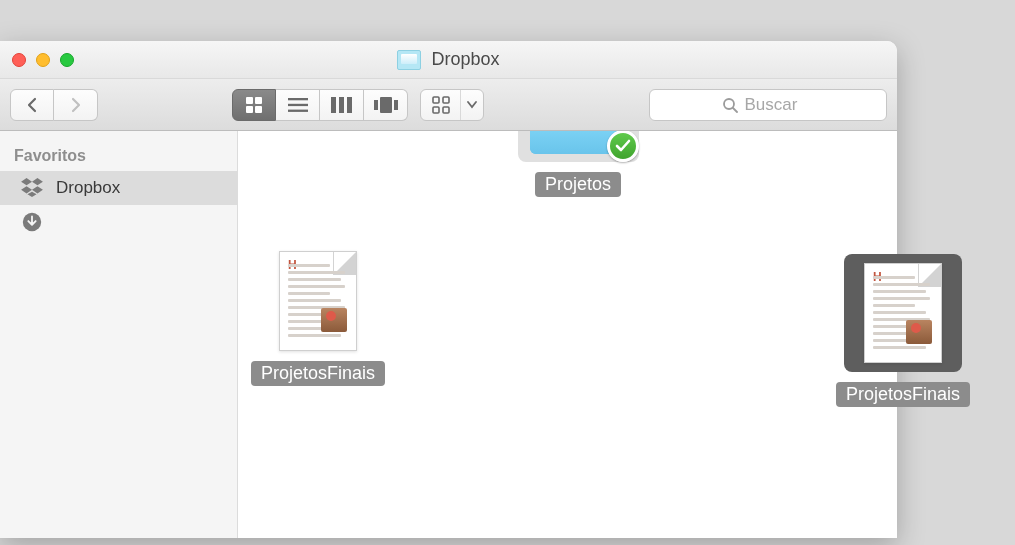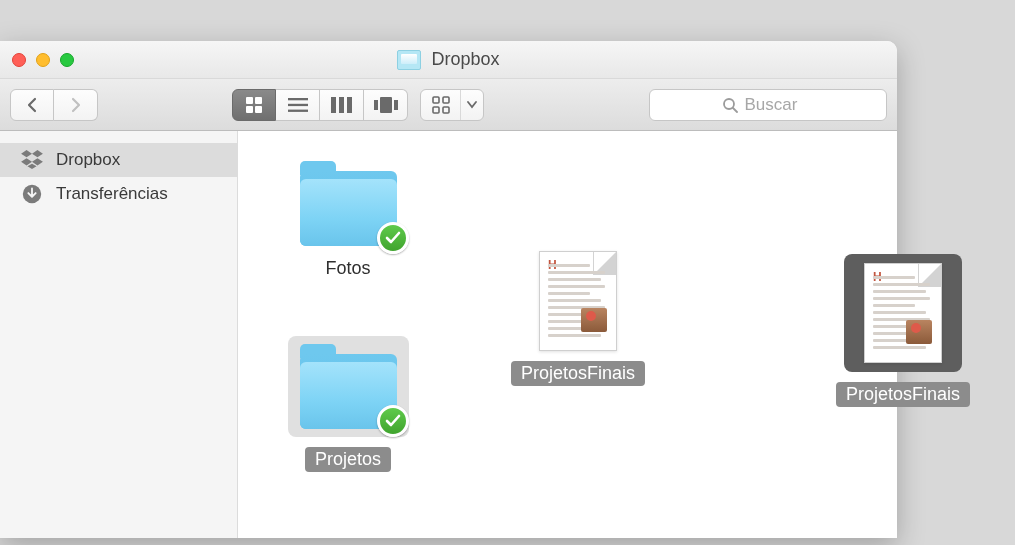--- a/index.html
+++ b/index.html
@@ -335,58 +335,45 @@
       <svg width="16" height="16" viewBox="0 0 16 16">
         <circle cx="7" cy="7" r="5" fill="none" stroke="#9b9b9b" stroke-width="1.8"></circle>
         <line x1="11" y1="11" x2="15" y2="15" stroke="#9b9b9b" stroke-width="1.8" stroke-linecap="round"></line>
       </svg>
       <input placeholder="Buscar" style="">
     </div>
   </div>
 
   <div class="body">
     <div class="sidebar">
+      <div class="sb-header">Favoritos</div>
 
       <div class="sb-item active">
         <span class="ico">
           <svg width="22" height="20" viewBox="0 0 24 22">
               <path fill="#7b7b7b" d="M6 0 L12 4 L6 8 L0 4 Z M18 0 L24 4 L18 8 L12 4 Z M6 9 L12 13 L6 17 L0 13 Z M18 9 L24 13 L18 17 L12 13 Z M12 15 L17 18 L12 21 L7 18 Z"></path>
             </svg>
         </span>
         <span>Dropbox</span>
       </div>
 
 
 
       <div class="sb-item">
         <span class="ico">
           <svg width="22" height="22" viewBox="0 0 24 24">
               <circle cx="12" cy="12" r="10" fill="#7b7b7b"></circle>
               <path d="M12 6 L12 14 M8 11 L12 15 L16 11" stroke="#f5f5f5" stroke-width="2" fill="none" stroke-linecap="round" stroke-linejoin="round"></path>
             </svg>
         </span>
-        <span>Transferências</span>
       </div>
     </div>
 
     <div class="content">
 
-      <div class="item" style="margin-left:30px;">
-        <div class="folder-icon">
-          <div class="folder-tab"></div>
-          <div class="folder-back"></div>
-          <div class="folder-front"></div>
-          <div class="badge-check">
-            <svg width="16" height="14" viewBox="0 0 16 14">
-                <path d="M2 7 L6 11 L14 2" stroke="#fff" stroke-width="2.6" fill="none" stroke-linecap="round" stroke-linejoin="round"></path>
-              </svg>
-          </div>
-        </div>
-        <span class="label">Fotos</span>
-      </div>
 
       <div class="item" style="margin-top:90px;">
         <div class="doc-icon">
           <span class="dropcap">H</span>
           <div class="lines">
             <div class="ln s1"></div>
               <div class="ln s2"></div>
               <div class="ln s3"></div>
             <div class="ln s2"></div>
               <div class="ln s1"></div>

